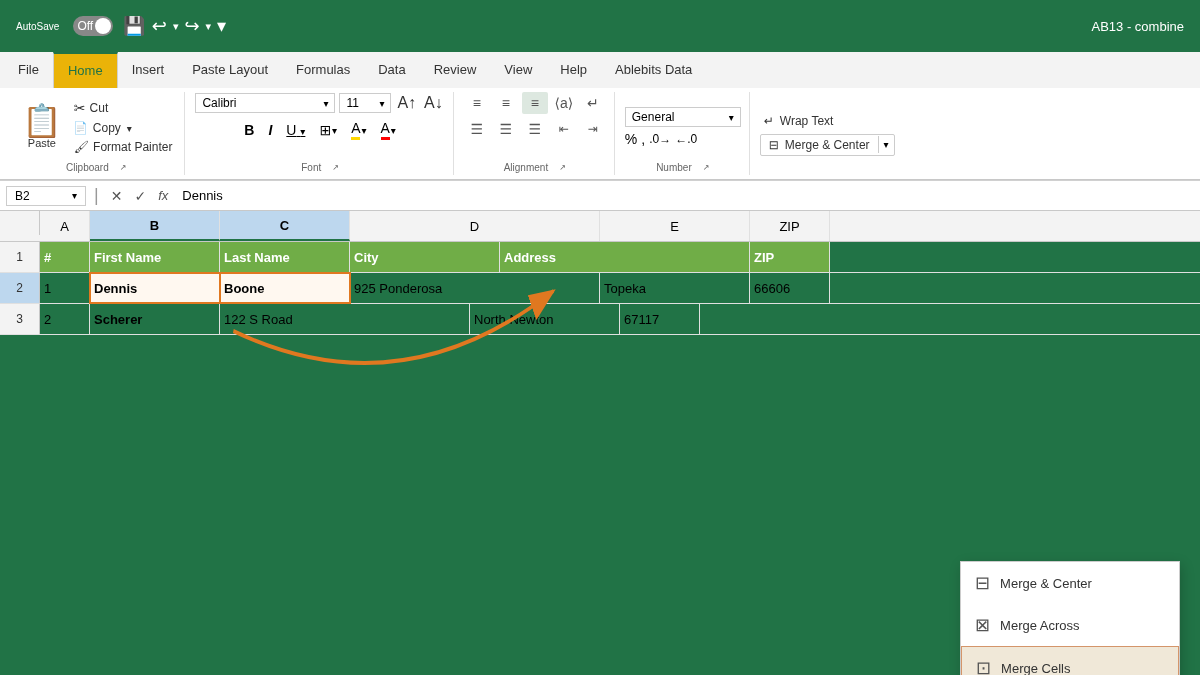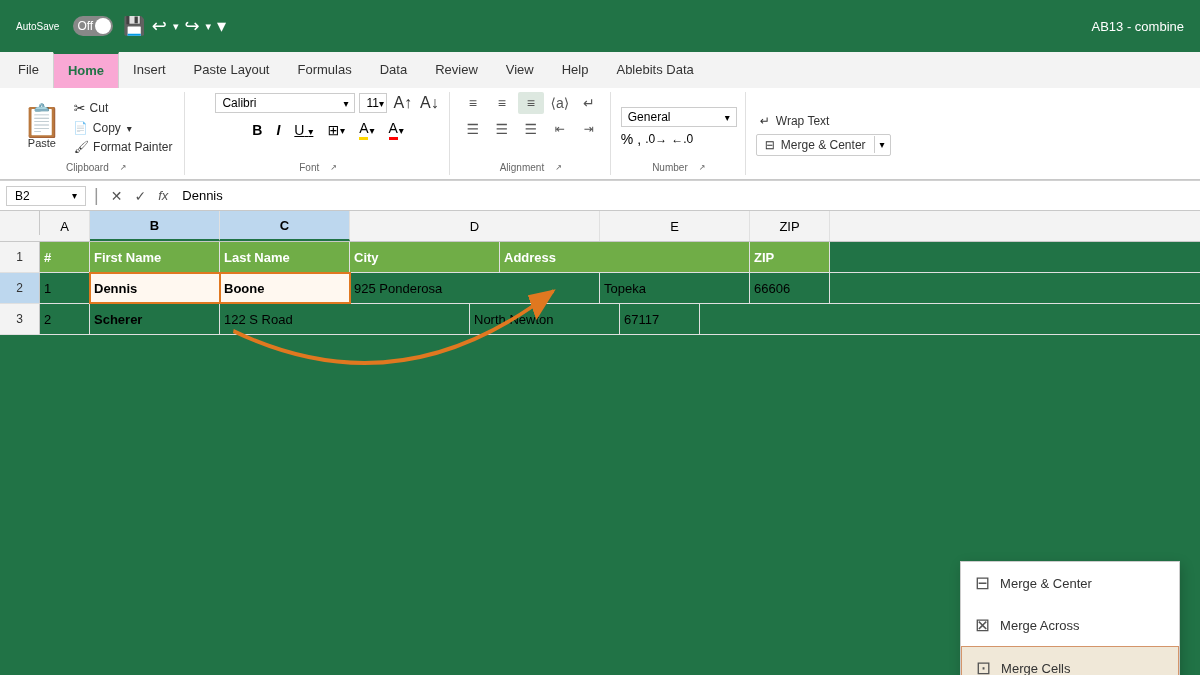--- a/index.html
+++ b/index.html
@@ -88,23 +88,23 @@
       padding: 6px 14px 8px;
       font-size: 13px;
       color: #333;
       cursor: pointer;
       position: relative;
       height: 36px;
       display: flex;
       align-items: center;
     }
     .ribbon-tab.active {
-      background: #f9a8d4;
+      background: #eab308;
       color: #217346;
-      font-weight: 700;
+      font-weight: 400;
       border-top: 2px solid #217346;
       border-left: 1px solid #d0d0d0;
       border-right: 1px solid #d0d0d0;
     }
     .ribbon-content {
       background: white;
       border-bottom: 1px solid #c8c8c8;
       padding: 4px 8px;
       display: flex;
       align-items: stretch;
@@ -177,21 +177,20 @@
       border-radius: 2px;
       white-space: nowrap;
     }
     .scissors-icon { font-size: 14px; }
 
     
     .font-group-content {
       display: flex;
       flex-direction: column;
       gap: 4px;
-      margin-left: 20px;
     }
     .font-row1, .font-row2 {
       display: flex;
       align-items: center;
       gap: 4px;
     }
     .font-select {
       border: 1px solid #ccc;
       background: white;
       padding: 2px 6px;
@@ -200,21 +199,21 @@
       cursor: pointer;
       display: flex;
       align-items: center;
       justify-content: space-between;
     }
     .size-select {
       border: 1px solid #ccc;
       background: white;
       padding: 2px 6px;
       font-size: 12px;
-      width: 28px;
+      width: 52px;
       cursor: pointer;
       display: flex;
       align-items: center;
       justify-content: space-between;
     }
     .font-grow, .font-shrink {
       font-size: 16px;
       cursor: pointer;
       color: #333;
       padding: 2px;

